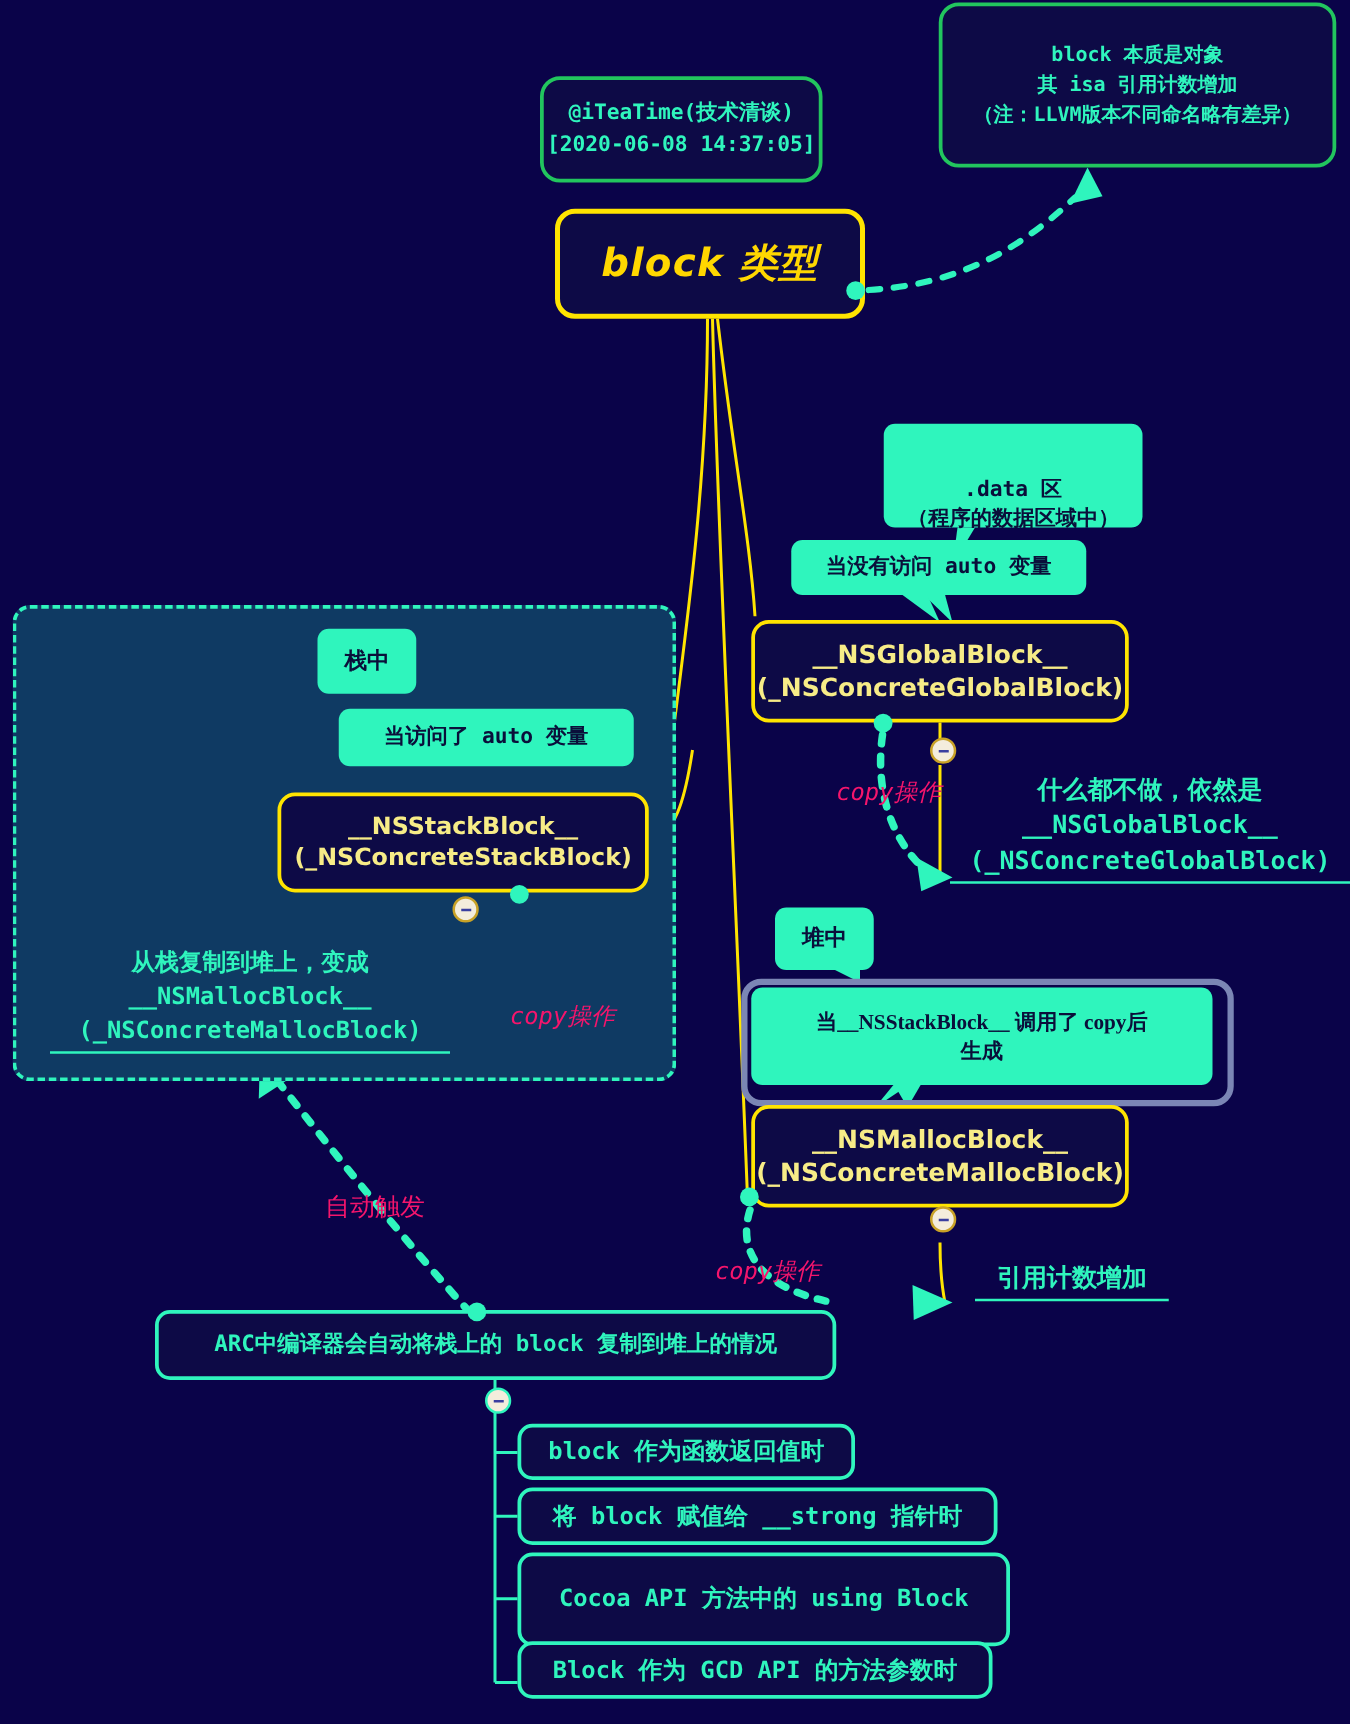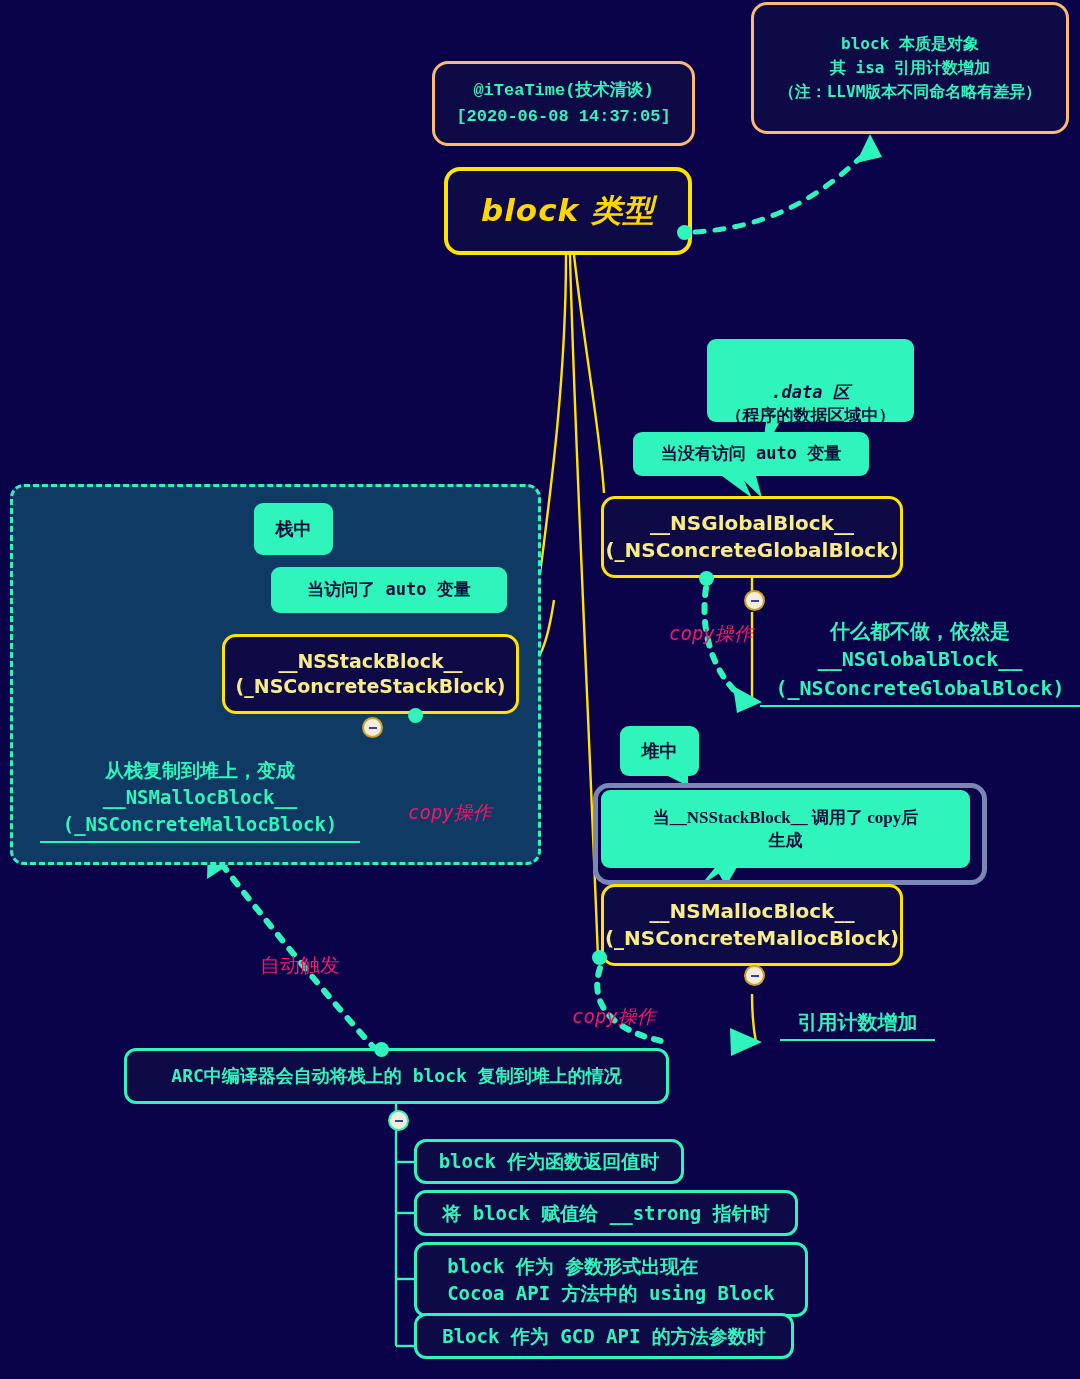--- a/index.html
+++ b/index.html
@@ -55,21 +55,21 @@
   .title{
     background:#0d0a46;border:4px solid #ffe400;border-radius:16px;
     color:#ffd700;font-weight:700;font-size:31px;letter-spacing:1px;
     display:flex;align-items:center;justify-content:center;
     font-family:"DejaVu Sans","Liberation Sans",sans-serif;
     font-style:italic;
   }
 
   
   .note{
-    background:#0d0a46;border:3px solid #fdba74;border-radius:16px;
+    background:#0d0a46;border:3px solid #22c55e;border-radius:16px;
     color:#2ff5bd;font-weight:700;line-height:1.5;
     display:flex;align-items:center;justify-content:center;text-align:center;
   }
 
   
   .toggle{
     position:absolute;width:17px;height:17px;border-radius:50%;
     background:#f4eddc;border:2px solid #c9a227;
     display:flex;align-items:center;justify-content:center;
   }
@@ -129,21 +129,21 @@
     <polygon points="330,612 348,612 352,638" fill="#2ff5bd"></polygon>
     <polygon points="368,614 390,614 378,638" fill="#2ff5bd"></polygon>
     <polygon points="660,772 688,772 688,786" fill="#2ff5bd"></polygon>
     <polygon points="712,862 740,862 726,886" fill="#2ff5bd"></polygon>
     <polygon points="718,864 733,864 700,886" fill="#2ff5bd"></polygon>
   </svg>
 
   <div class="region-dashed" style="left:10px;top:484px;width:525px;height:375px;"></div>
   <div class="sel-frame" style="left:593px;top:783px;width:384px;height:92px;"></div>
 
-  <div class="node note" style="left:432px;top:61px;width:263px;height:85px;font-size:17px;font-family:Liberation Mono, monospace;">
+  <div class="node note" style="left:432px;top:61px;width:226px;height:85px;font-size:17px;">
     <div>
       <div>@iTeaTime(技术清谈)</div>
       <div>[2020-06-08 14:37:05]</div>
     </div>
   </div>
 
   <div class="node note" style="left:751px;top:2px;width:318px;height:132px;font-size:16px;">
     <div>
       <div>block 本质是对象</div>
       <div>其 isa 引用计数增加</div>
@@ -151,21 +151,21 @@
     </div>
   </div>
 
   <div class="node title" style="left:444px;top:167px;width:248px;height:88px;">
     <span>block 类型</span>
   </div>
   <div class="dot" style="left:677px;top:225px;"></div>
 
   <div class="node mint" style="left:707px;top:339px;width:207px;height:83px;font-size:17px;">
     <div>
-      <div style="font-style:italic;margin-top:47px;">.data 区</div>
+      <div style="margin-top:47px;">.data 区</div>
       <div>（程序的数据区域中）</div>
     </div>
   </div>
 
   <div class="node mint" style="left:633px;top:432px;width:236px;height:44px;font-size:17px;">
     <span>当没有访问 auto 变量</span>
   </div>
 
   <div class="node ybox" style="left:601px;top:496px;width:302px;height:82px;font-size:20px;">
     <div>
@@ -262,21 +262,20 @@
   <div class="node mbox" style="left:414px;top:1139px;width:270px;height:45px;font-size:19px;">
     <span>block 作为函数返回值时</span>
   </div>
 
   <div class="node mbox" style="left:414px;top:1190px;width:384px;height:46px;font-size:19px;">
     <span>将 block 赋值给 __strong 指针时</span>
   </div>
 
   <div class="node mbox" style="left:414px;top:1242px;width:394px;height:75px;font-size:19px;">
     <div style="text-align:left;">
-      <div>block 作为 参数形式出现在</div>
       <div>Cocoa API 方法中的 using Block</div>
     </div>
   </div>
 
   <div class="node mbox" style="left:414px;top:1313px;width:380px;height:46px;font-size:19px;">
     <span>Block 作为 GCD API 的方法参数时</span>
   </div>
 
 </div>
 

